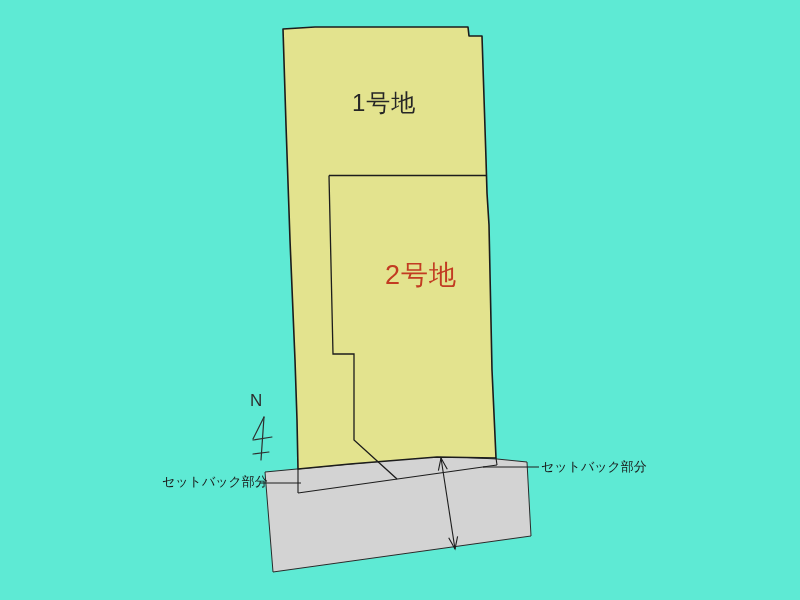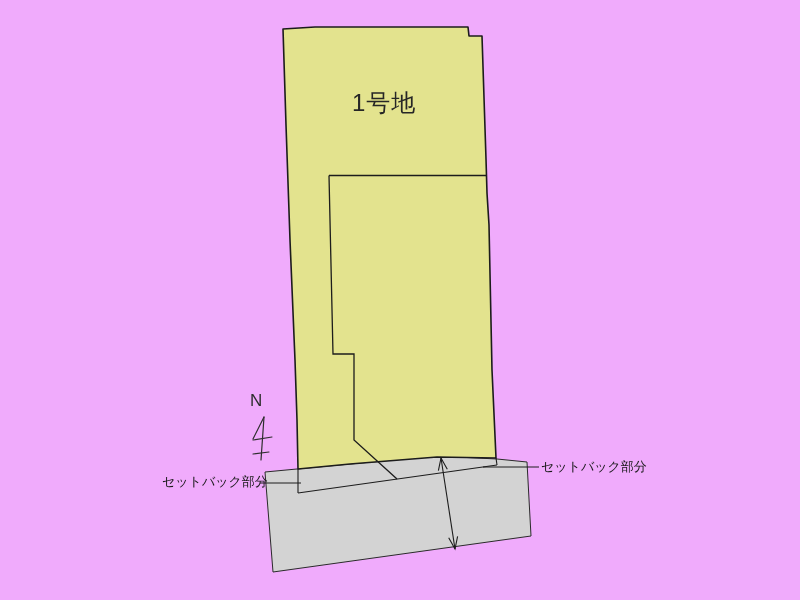--- a/index.html
+++ b/index.html
@@ -1,19 +1,19 @@
 <!DOCTYPE html>
 <html><head>
 <meta charset="utf-8">
 <style>
   html,body{margin:0;padding:0;background:#ffffff;}
   .stage{
     position:relative;
     width:800px;height:600px;
-    background:#f0abfc;
+    background:#5eead4;
     overflow:hidden;
     font-family:"Liberation Sans", sans-serif;
   }
   .stage svg{position:absolute;left:0;top:0;}
   .label{
     position:absolute;
     white-space:nowrap;
     line-height:1;
     font-family:"Liberation Sans", sans-serif;
     color:#1a1a1a;
@@ -61,20 +61,21 @@
     <g stroke="#2e2e2e" stroke-width="1.2" fill="none" stroke-linecap="round">
       <line x1="264" y1="417" x2="261" y2="460"></line>
       <line x1="264" y1="417" x2="253" y2="439"></line>
       <line x1="253" y1="440" x2="272" y2="437"></line>
       <line x1="253" y1="454" x2="269" y2="452"></line>
     </g>
   </svg>
 
   <span class="label label-plot1">1号地</span>
 
+  <span class="label label-plot2">2号地</span>
 
 
   <span class="label label-setback-left">セットバック部分</span>
 
   <span class="label label-setback-right">セットバック部分</span>
 
   <span class="label label-north">N</span>
 </div>
 
 </body></html>

